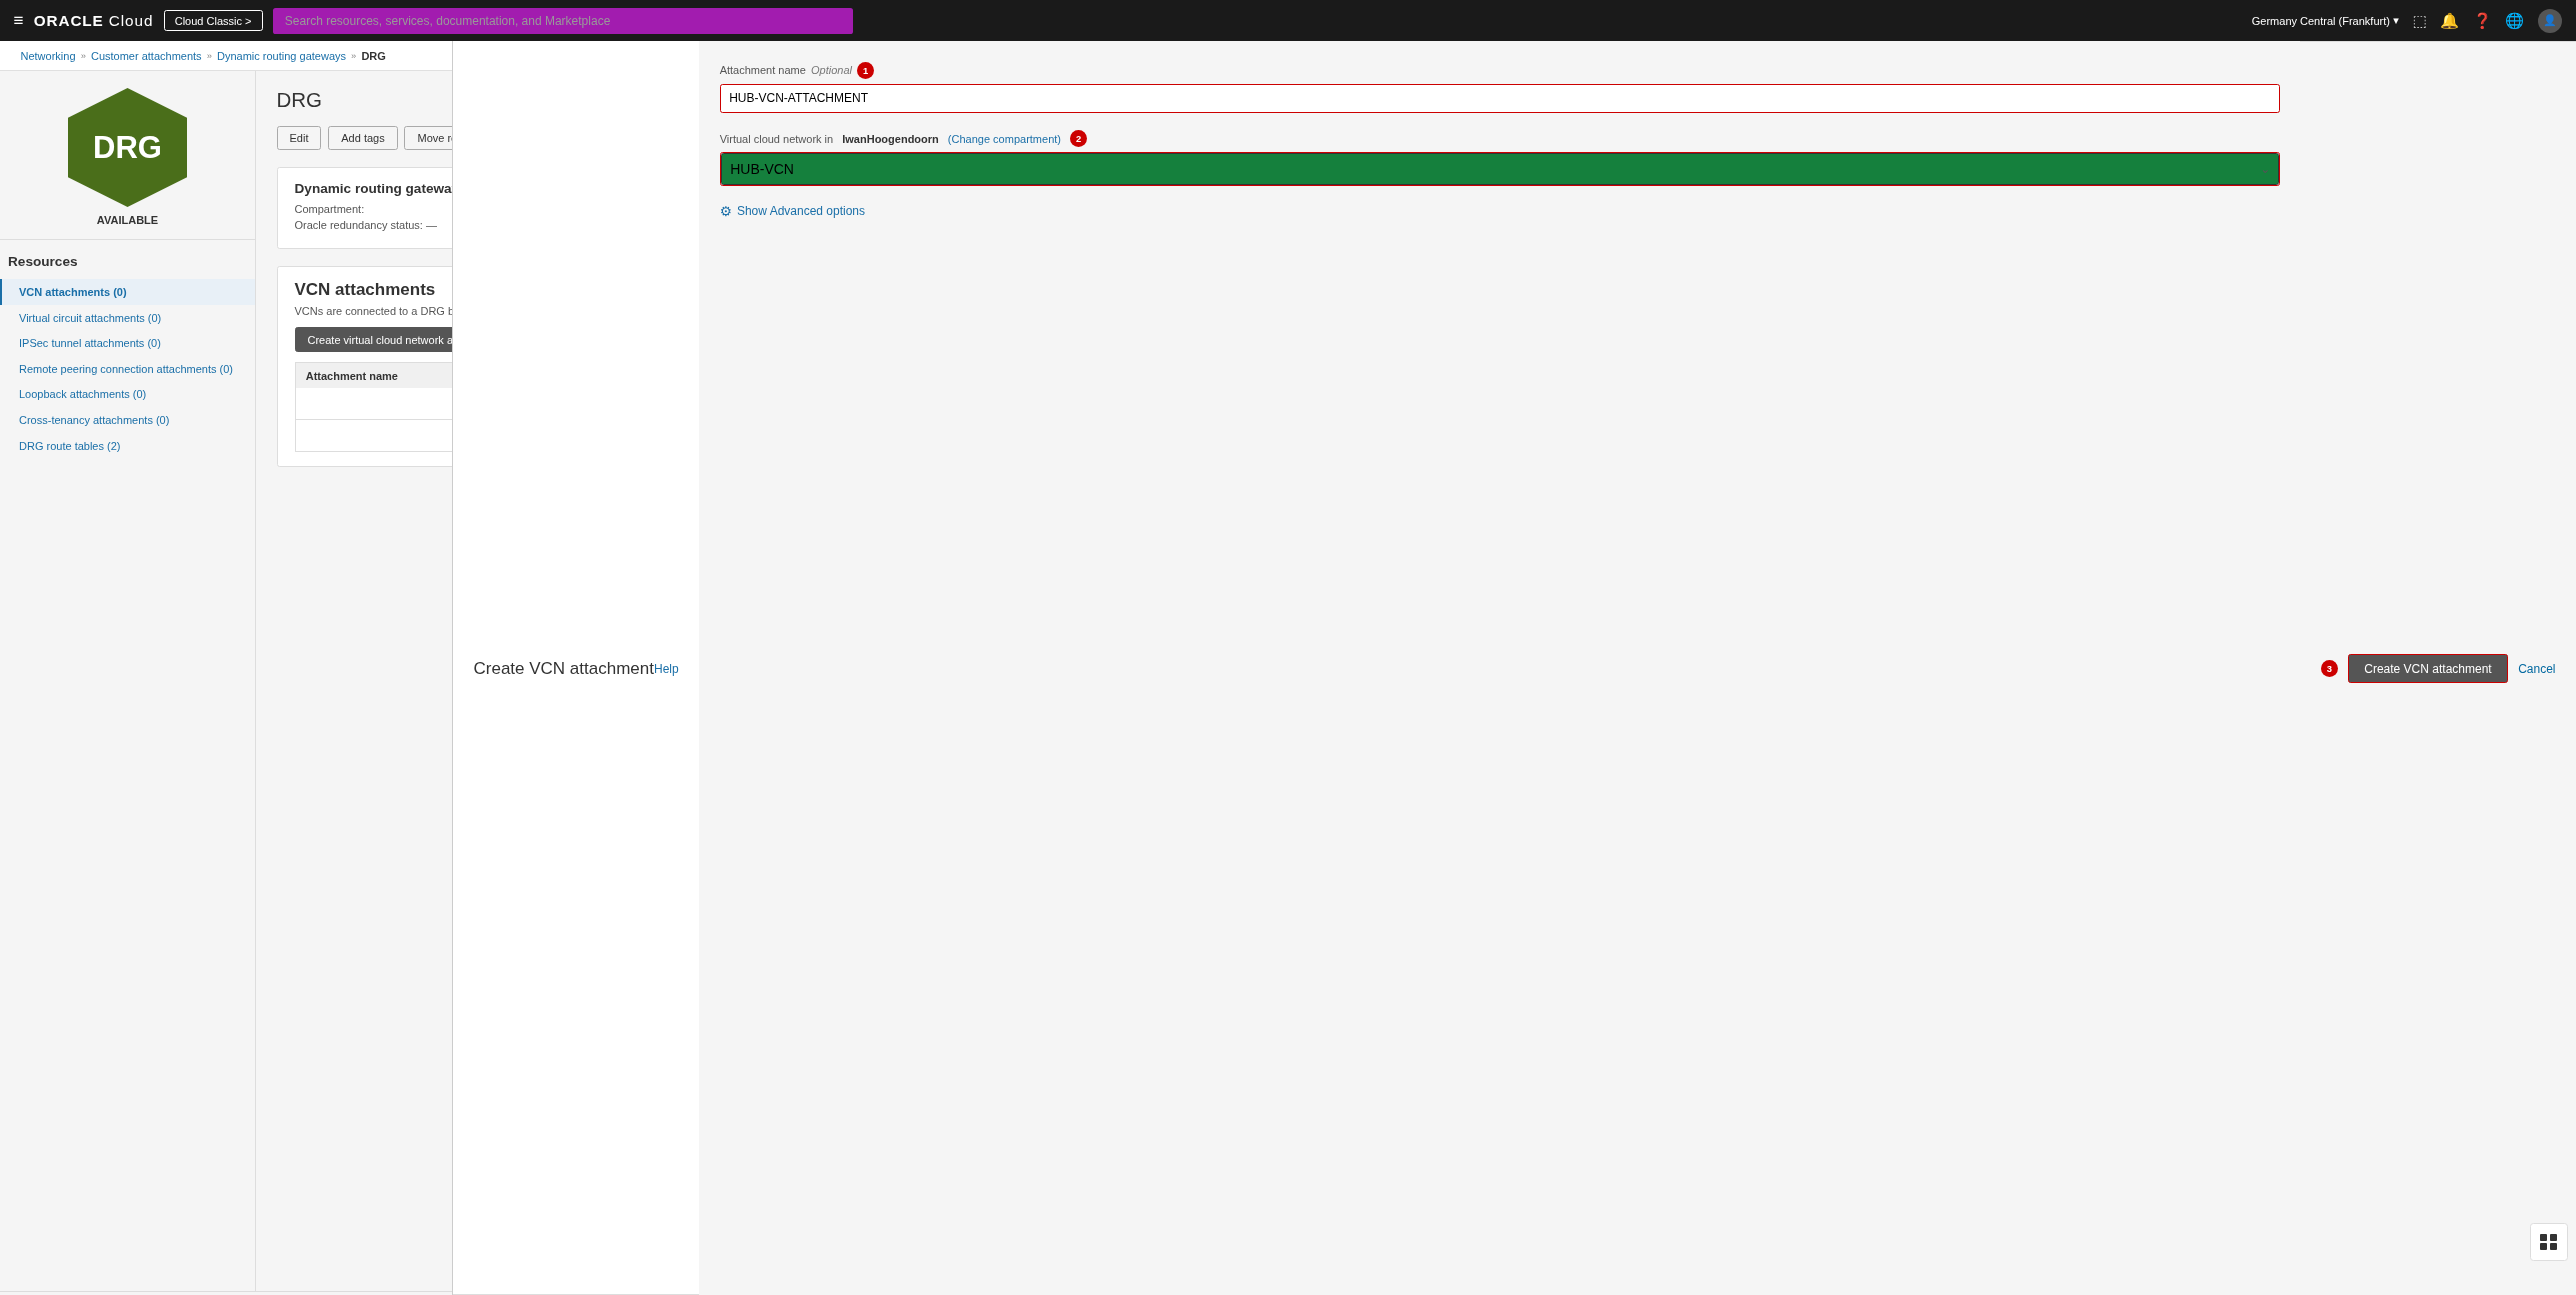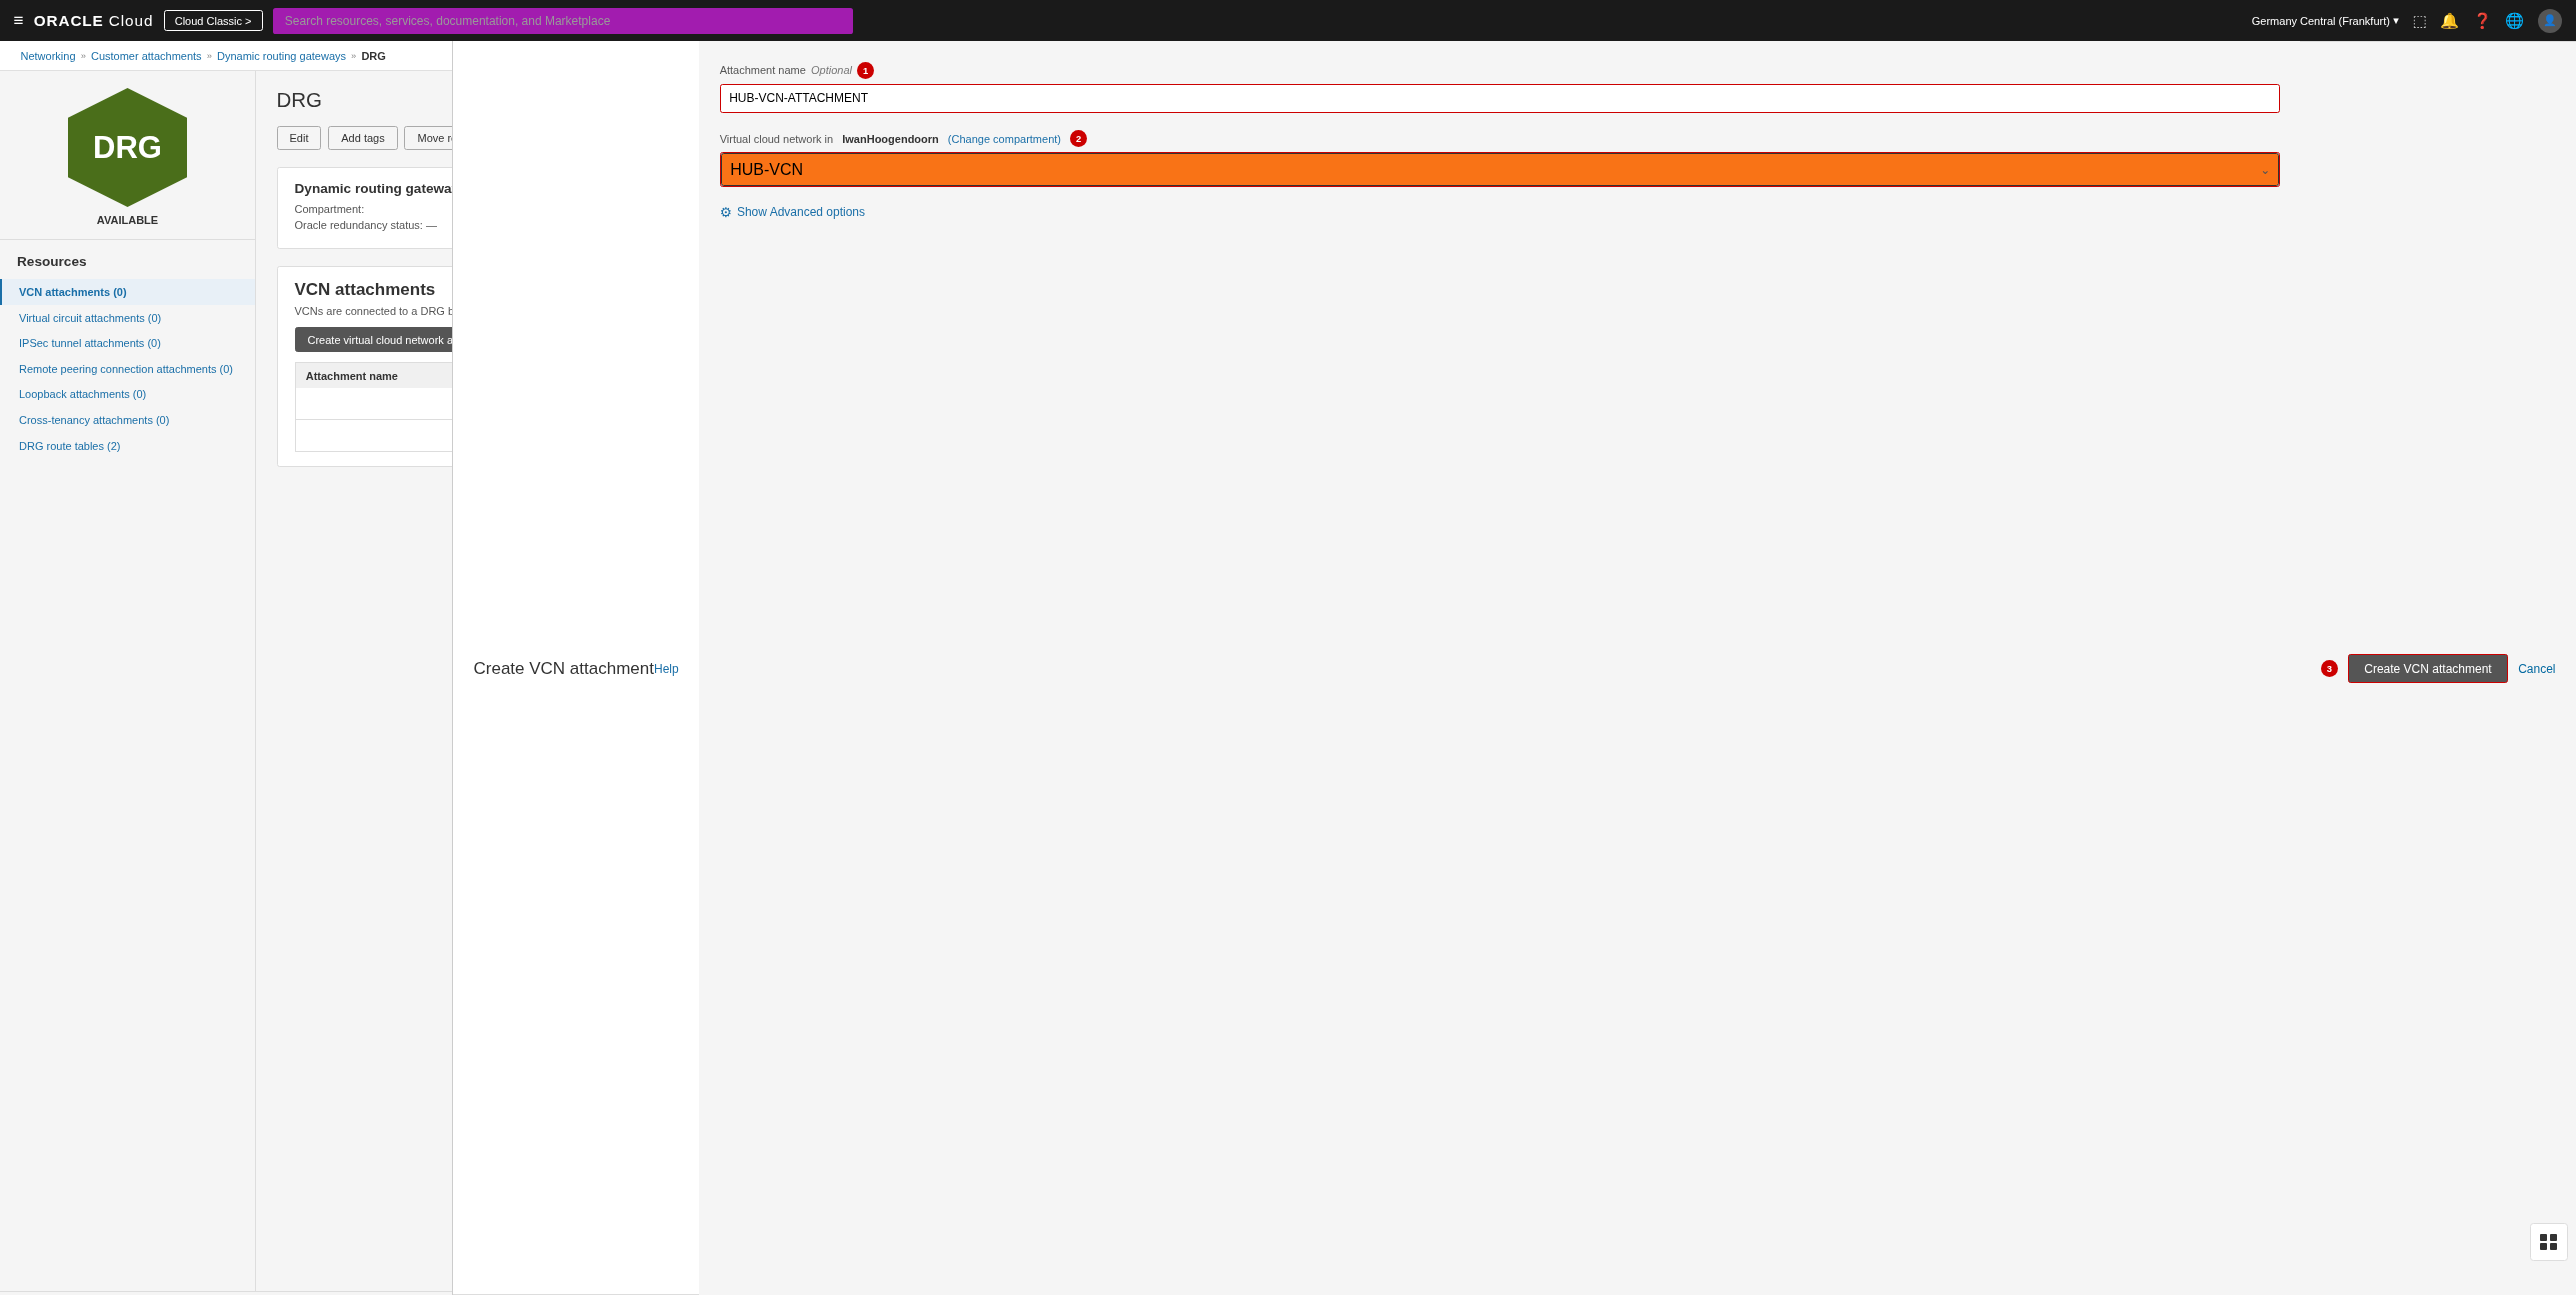--- a/index.html
+++ b/index.html
@@ -100,21 +100,21 @@
       height: 119px;
       background: #4a6e1a;
       clip-path: polygon(50% 0%, 100% 25%, 100% 75%, 50% 100%, 0% 75%, 0% 25%);
       display: flex;
       align-items: center;
       justify-content: center;
       margin-bottom: 6.8px;
     }
     .drg-hex-label { color: #fff; font-size: 31px; font-weight: 700; }
     .drg-status { font-size: 11px; color: #333; font-weight: 600; margin-bottom: 13.6px; }
-    .resources-heading { font-size: 13.6px; font-weight: 700; color: #333; align-self: flex-start; padding-left: 17px; margin-bottom: 10.2px; border-top: 0.9px solid #ddd; padding-top: 13.6px; width: 100%; }
+    .resources-heading { font-size: 13.6px; font-weight: 700; color: #333; align-self: flex-start; padding-left: 8px; margin-bottom: 10.2px; border-top: 0.9px solid #ddd; padding-top: 13.6px; width: 100%; }
     .sidebar-nav { width: 100%; list-style: none; }
     .sidebar-nav li { border-left: 2.6px solid transparent; }
     .sidebar-nav li.active { border-left-color: #1a6fa8; background: #e8f0f7; }
     .sidebar-nav li a {
       display: block;
       padding: 6.8px 17px;
       color: #1a6fa8;
       text-decoration: none;
       font-size: 11px;
     }
@@ -262,22 +262,22 @@
     .form-select-wrapper {
       position: relative;
       border: 1.7px solid #c00;
       border-radius: 2.6px;
     }
     .form-select {
       width: 100%;
       padding: 6.8px 8.5px;
       border: 0.9px solid #333;
       border-radius: 2.6px;
-      font-size: 16px;
-      background: #f97316;
+      font-size: 14px;
+      background: #15803d;
       appearance: none;
       -webkit-appearance: none;
       cursor: pointer;
       outline: none;
     }
     .select-arrow {
       position: absolute;
       right: 8.5px;
       top: 50%;
       transform: translateY(-50%);

